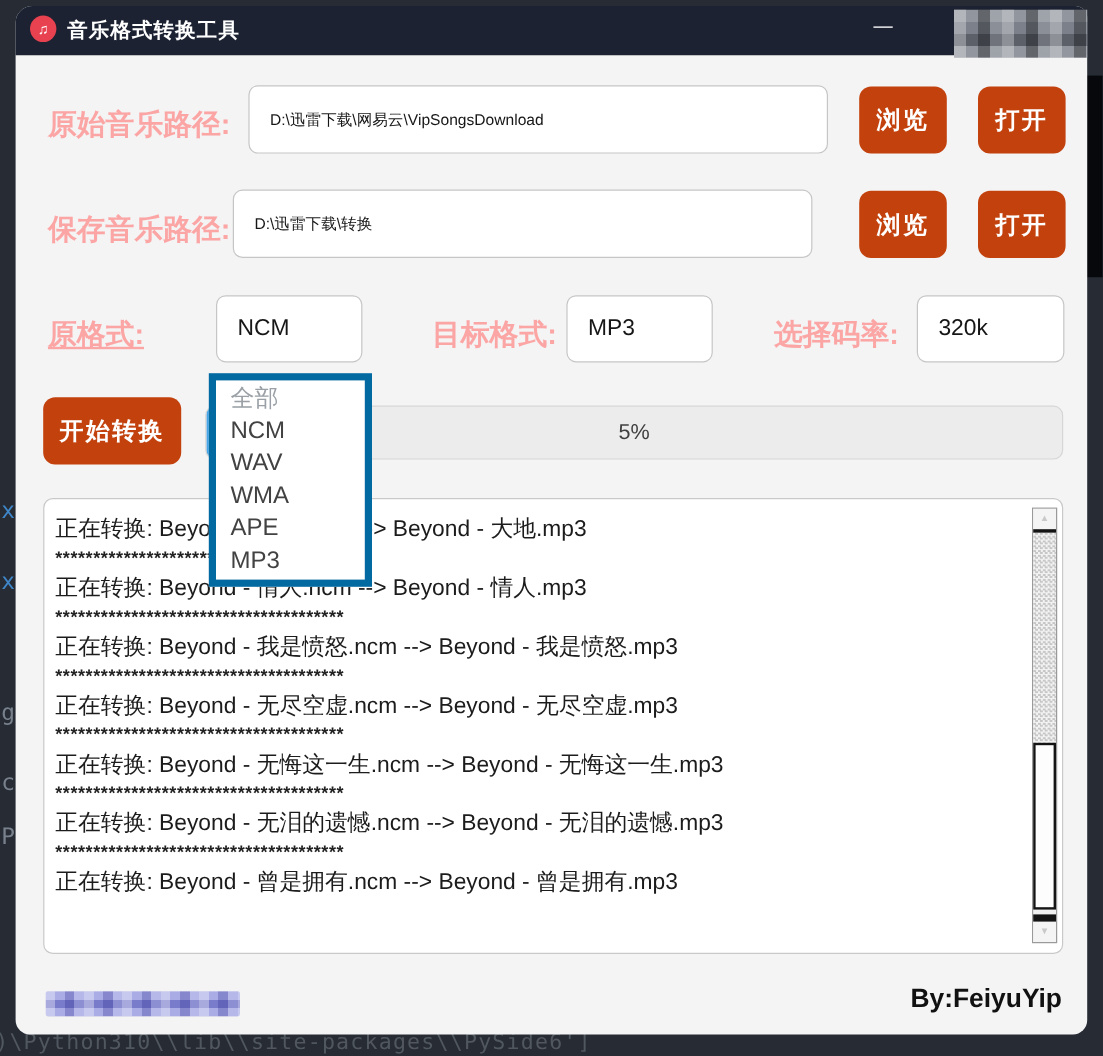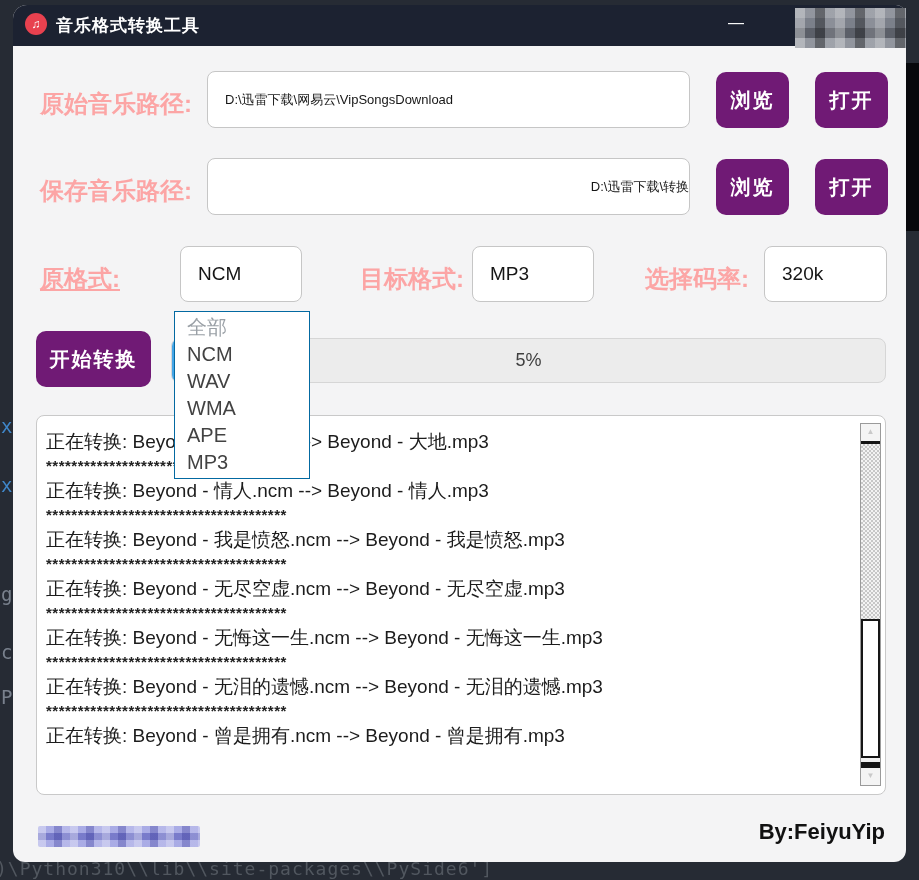--- a/index.html
+++ b/index.html
@@ -31,38 +31,38 @@
     background:
       repeating-linear-gradient(90deg, rgba(255,255,255,.30) 0 10px, rgba(255,255,255,0) 10px 20px, rgba(0,0,0,.32) 20px 30px, rgba(255,255,255,.12) 30px 40px),
       repeating-linear-gradient(0deg, rgba(255,255,255,.22) 0 10px, rgba(0,0,0,.20) 10px 20px, rgba(255,255,255,.06) 20px 30px),
       #737883;}
 
   
   .flabel{position:absolute;font-size:24px;font-weight:700;color:#fca5a5;z-index:2;}
   .path-input{position:absolute;width:483px;height:57px;box-sizing:border-box;z-index:2;
     border:1.5px solid #c6c6c6;border-radius:8px;background:#fff;color:#161616;
     font-size:13px;padding:0 0 0 17px;outline:none;font-family:inherit;}
-  .red-btn{position:absolute;width:73px;height:56px;background:#701a75;border:none;z-index:2;
+  .red-btn{position:absolute;width:73px;height:56px;background:#c2410c;border:none;z-index:2;
     border-radius:10px;color:#fff;font-size:20px;font-weight:700;letter-spacing:2px;
     font-family:inherit;cursor:pointer;}
   .sel-box{position:absolute;top:246px;height:56px;box-sizing:border-box;z-index:2;
     border:1.5px solid #c6c6c6;border-radius:8px;background:#fff;color:#161616;
     font-size:19px;line-height:53px;padding-left:17px;}
 
   
   .start-btn{position:absolute;left:36px;top:331px;width:115px;height:56px;z-index:2;text-align:center;}
   .progress{position:absolute;left:171px;top:338px;width:715px;height:45px;box-sizing:border-box;
     background:#ececec;border:1.5px solid #d6d6d6;border-radius:8px;overflow:hidden;z-index:2;}
   .progress-fill{position:absolute;left:0;top:0;bottom:0;background:#45a5e6;}
   .progress-text{position:absolute;left:0;right:0;top:0;bottom:0;text-align:center;
     line-height:43px;font-size:18px;color:#3f3f3f;}
 
   
   .dropdown{position:absolute;left:174px;top:311px;width:136px;box-sizing:border-box;
-    background:#fff;border:1px solid #0369a1;z-index:9;padding:2px 0;}
+    background:#fff;border:6px solid #0369a1;z-index:9;padding:2px 0;}
   .dd-item{height:27px;line-height:27px;padding-left:12px;font-size:20px;color:#424242;cursor:default;}
   .dd-item.dim{color:#9aa0a6;}
 
   
   .logbox{position:absolute;left:36px;top:415px;width:850px;height:380px;box-sizing:border-box;
     background:#fff;border:1.5px solid #c9c9c9;border-radius:8px;z-index:2;}
   .log-content{position:absolute;left:46px;top:428px;width:790px;z-index:3;color:#1c1c1c;}
   .log-line{font-size:19px;line-height:27px;white-space:nowrap;}
   .log-stars{font-size:15px;line-height:22px;font-weight:700;letter-spacing:.5px;color:#222;}
 
@@ -109,21 +109,21 @@
   <div class="window-title">音乐格式转换工具</div>
   <div class="min-btn">—</div>
   <div class="mosaic-gray"></div>
 
   <div class="flabel" style="left:40px;top:88px;">原始音乐路径:</div>
   <input class="path-input" style="left: 207px; top: 71px;" readonly="" value="D:\迅雷下载\网易云\VipSongsDownload">
   <button class="red-btn" style="left:716px;top:72px;">浏览</button>
   <button class="red-btn" style="left:815px;top:72px;">打开</button>
 
   <div class="flabel" style="left:40px;top:175px;">保存音乐路径:</div>
-  <input class="path-input" style="left: 207px; top: 158px; text-align: right;" readonly="" value="D:\迅雷下载\转换">
+  <input class="path-input" style="left: 194px; top: 158px;" readonly="" value="D:\迅雷下载\转换">
   <button class="red-btn" style="left:716px;top:159px;">浏览</button>
   <button class="red-btn" style="left:815px;top:159px;">打开</button>
 
   <div class="flabel" style="left:40px;top:263px;text-decoration:underline;">原格式:</div>
   <div class="sel-box" style="left:180px;width:122px;">NCM</div>
   <div class="flabel" style="left:360px;top:263px;">目标格式:</div>
   <div class="sel-box" style="left:472px;width:122px;">MP3</div>
   <div class="flabel" style="left:645px;top:263px;">选择码率:</div>
   <div class="sel-box" style="left:764px;width:123px;">320k</div>
 

